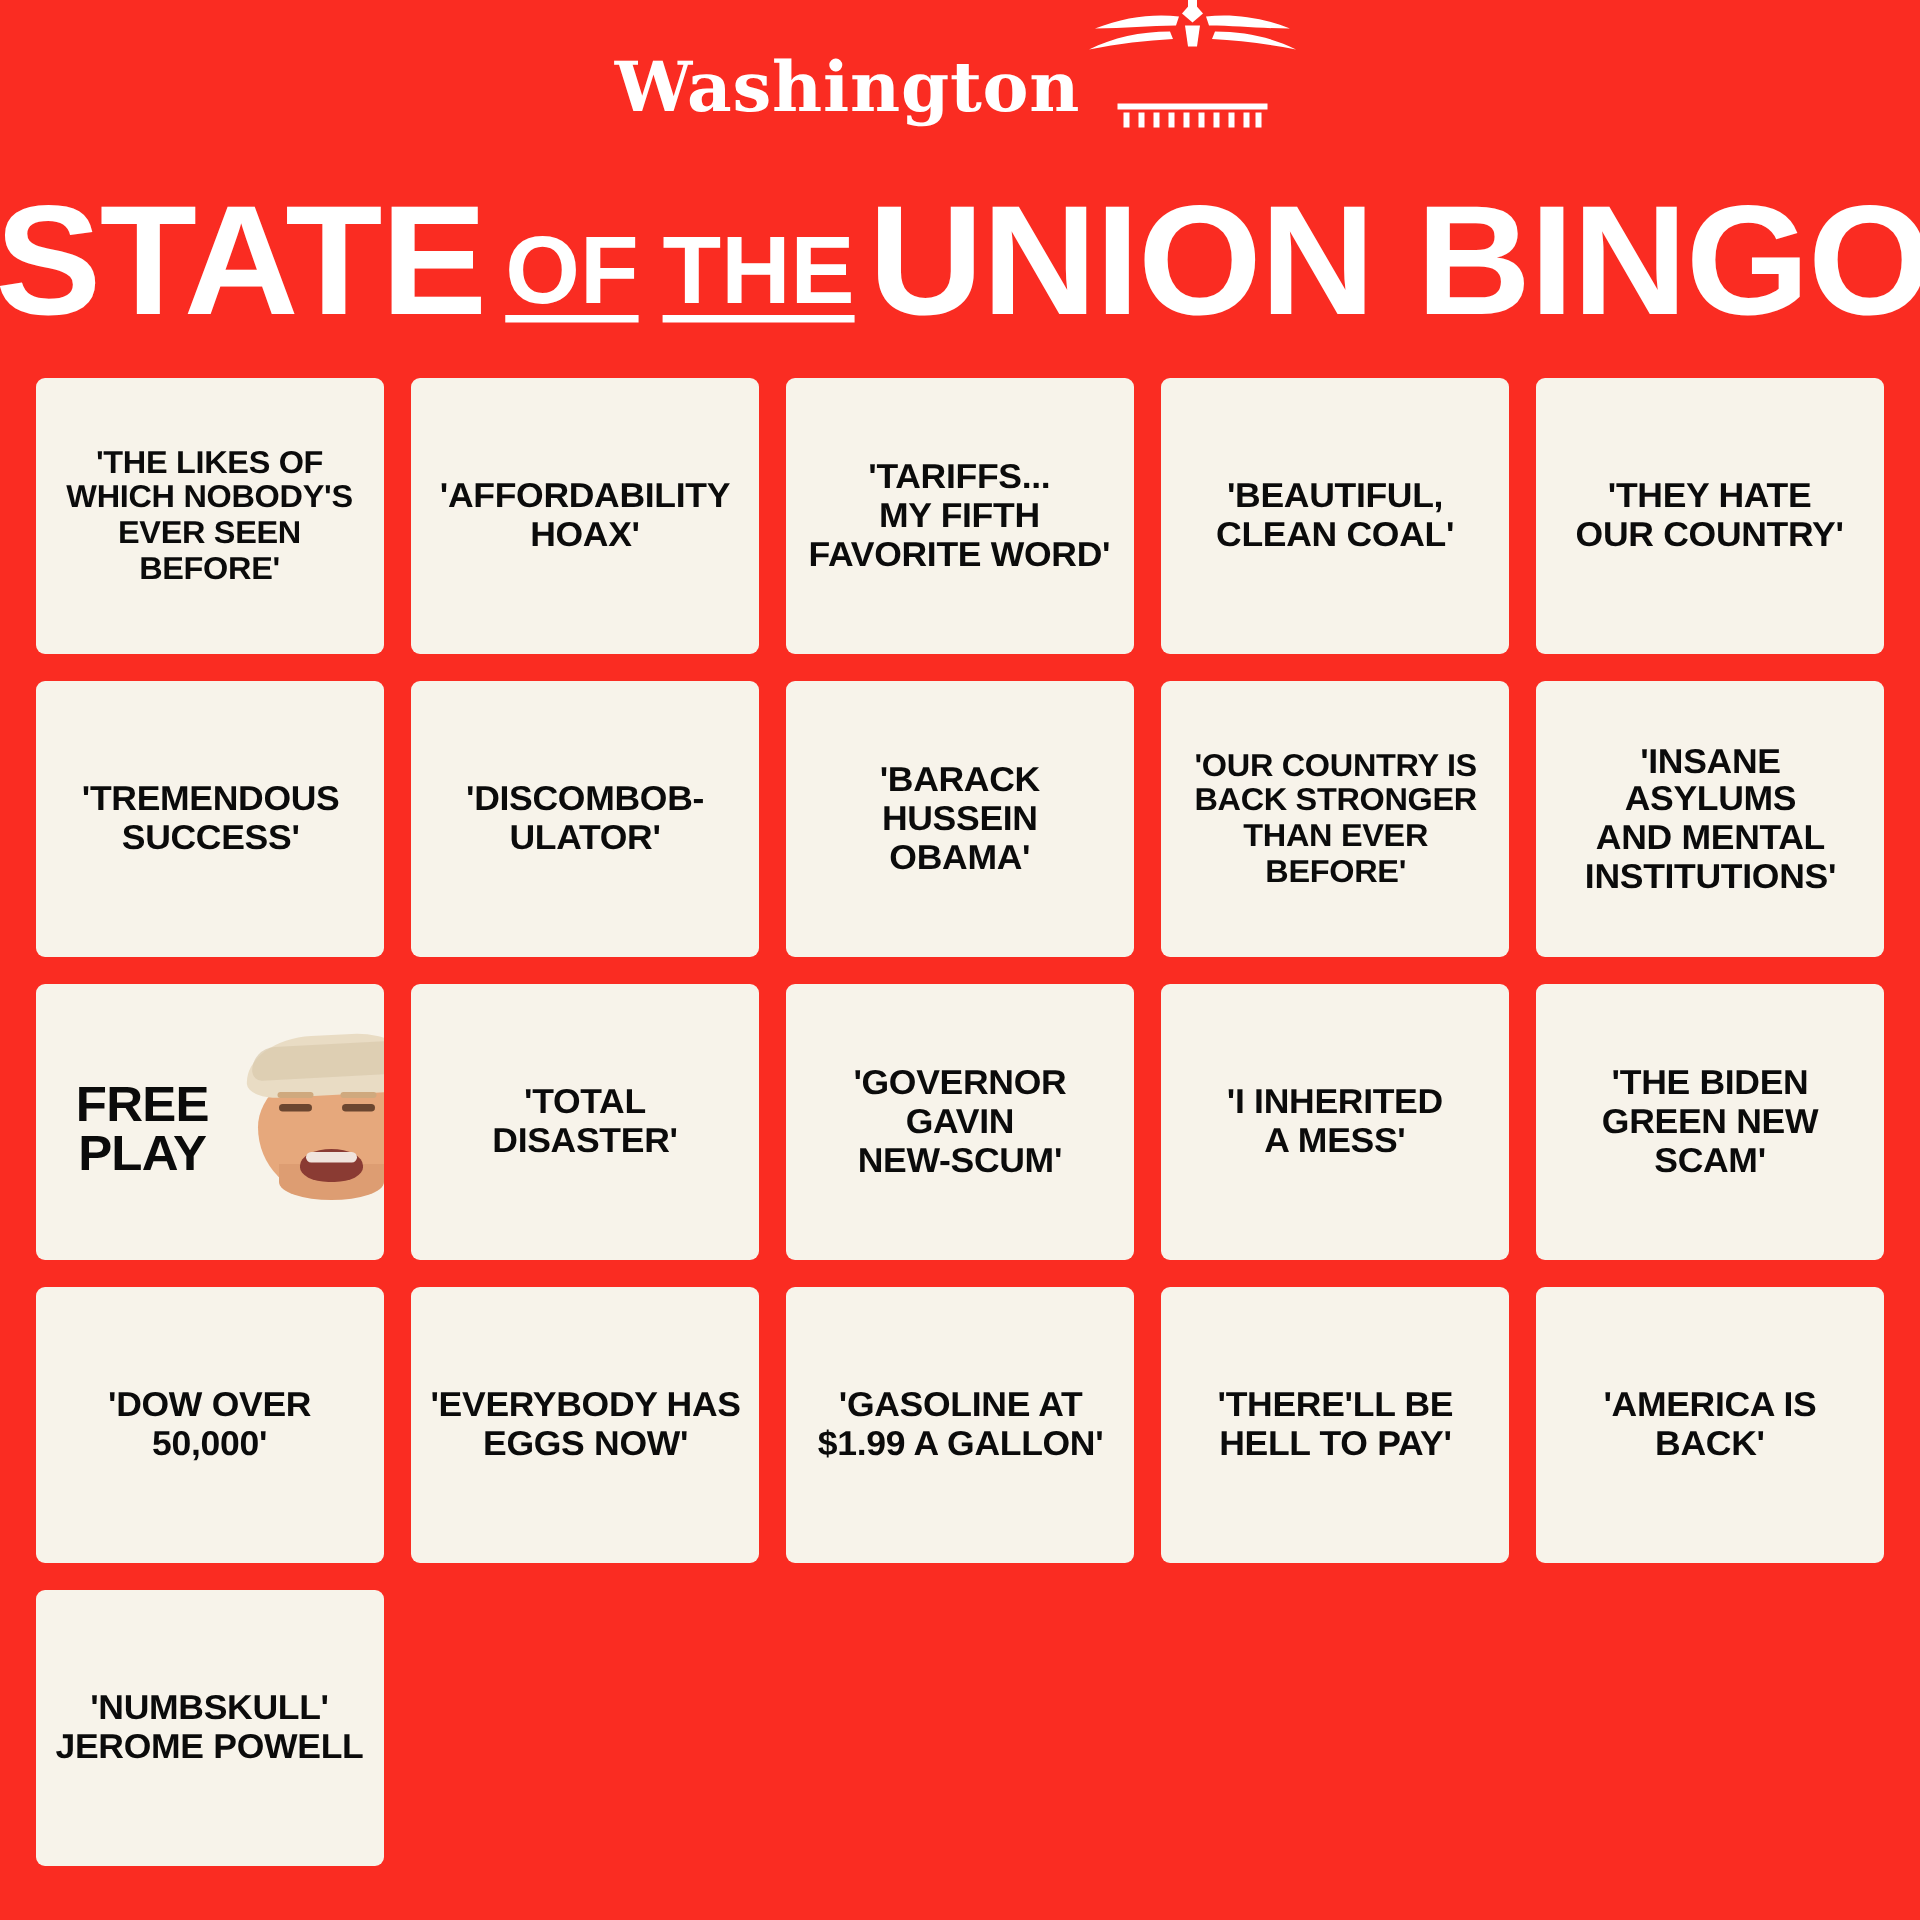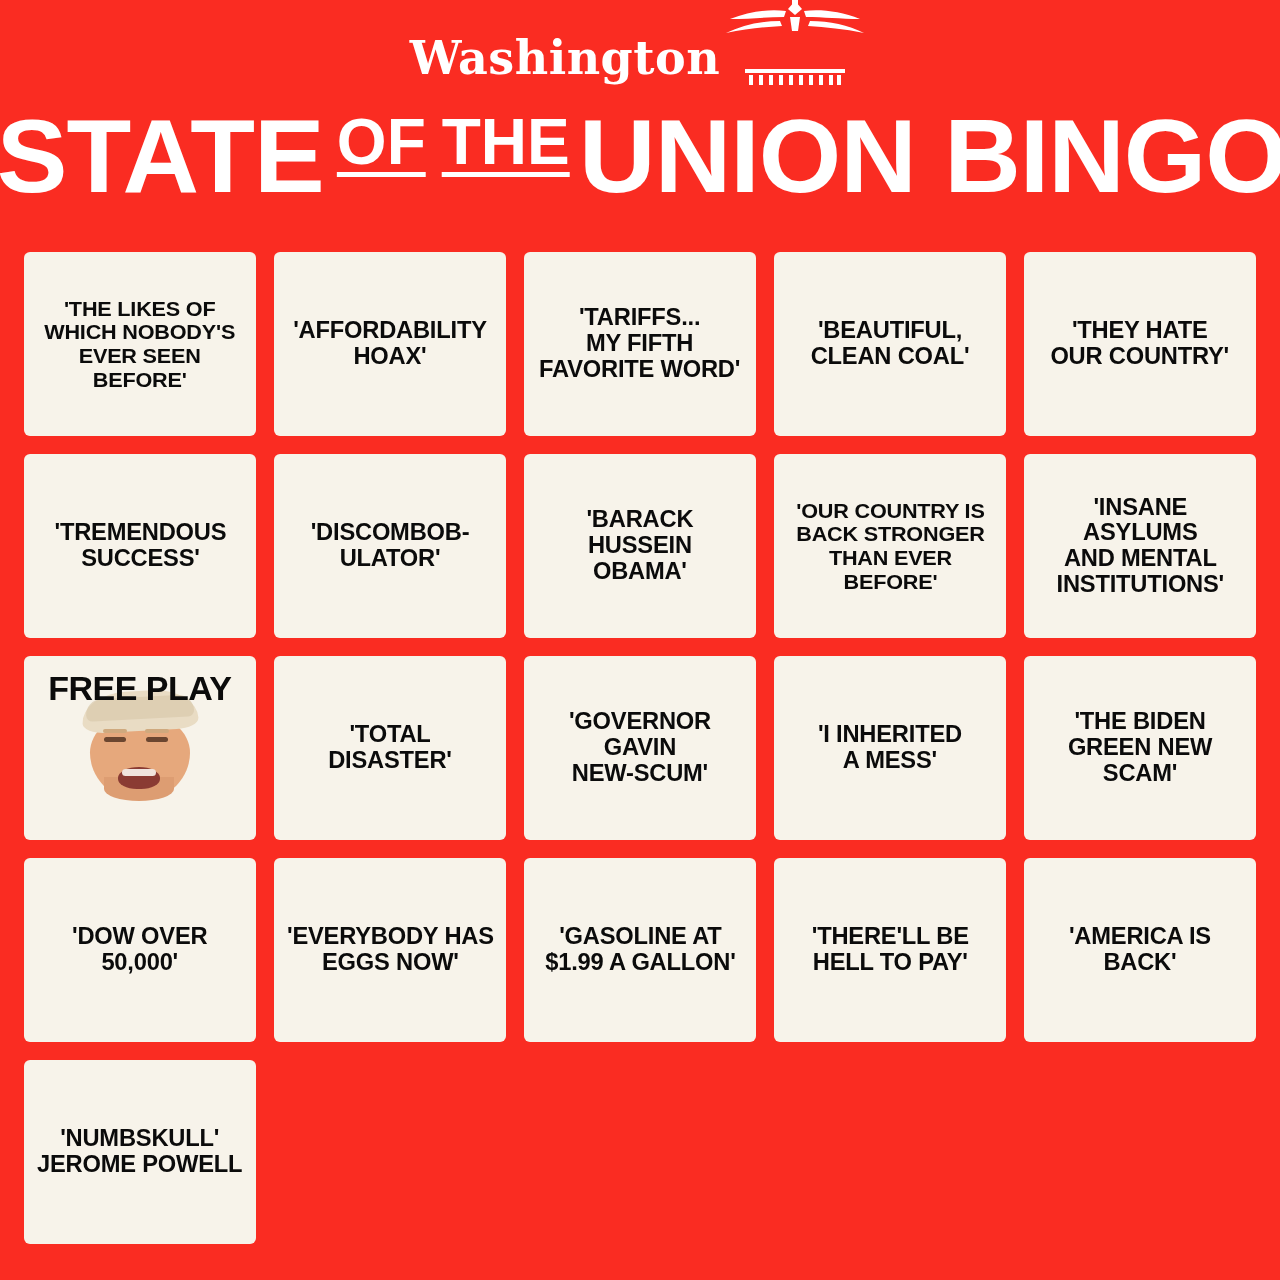--- a/index.html
+++ b/index.html
@@ -59,20 +59,21 @@
     position: absolute;
     top: -34px;
     left: 50%;
     transform: translateX(-50%);
   }
 
   
   .title-row {
     height: 140px;
     display: flex;
+    align-items: center;
     justify-content: center;
     gap: 16px;
     padding: 0 24px;
     box-sizing: border-box;
   }
   .title-main {
     font-family: "Liberation Sans", sans-serif;
     font-weight: bold;
     font-size: 104px;
     line-height: 1;
@@ -128,21 +129,21 @@
     line-height: 1.12;
     color: #0b0b0b;
     letter-spacing: -0.2px;
     transform: scaleX(1.03);
     white-space: pre-line;
   }
   .cell.small .cell-text { font-size: 21px; }
 
   
   .cell.free {
-    flex-direction: column;
+    flex-direction: row;
     justify-content: flex-start;
     padding-top: 16px;
   }
   .free-label {
     font-family: "Liberation Sans", sans-serif;
     font-weight: bold;
     font-size: 33px;
     line-height: 1;
     color: #0b0b0b;
     letter-spacing: -0.5px;

